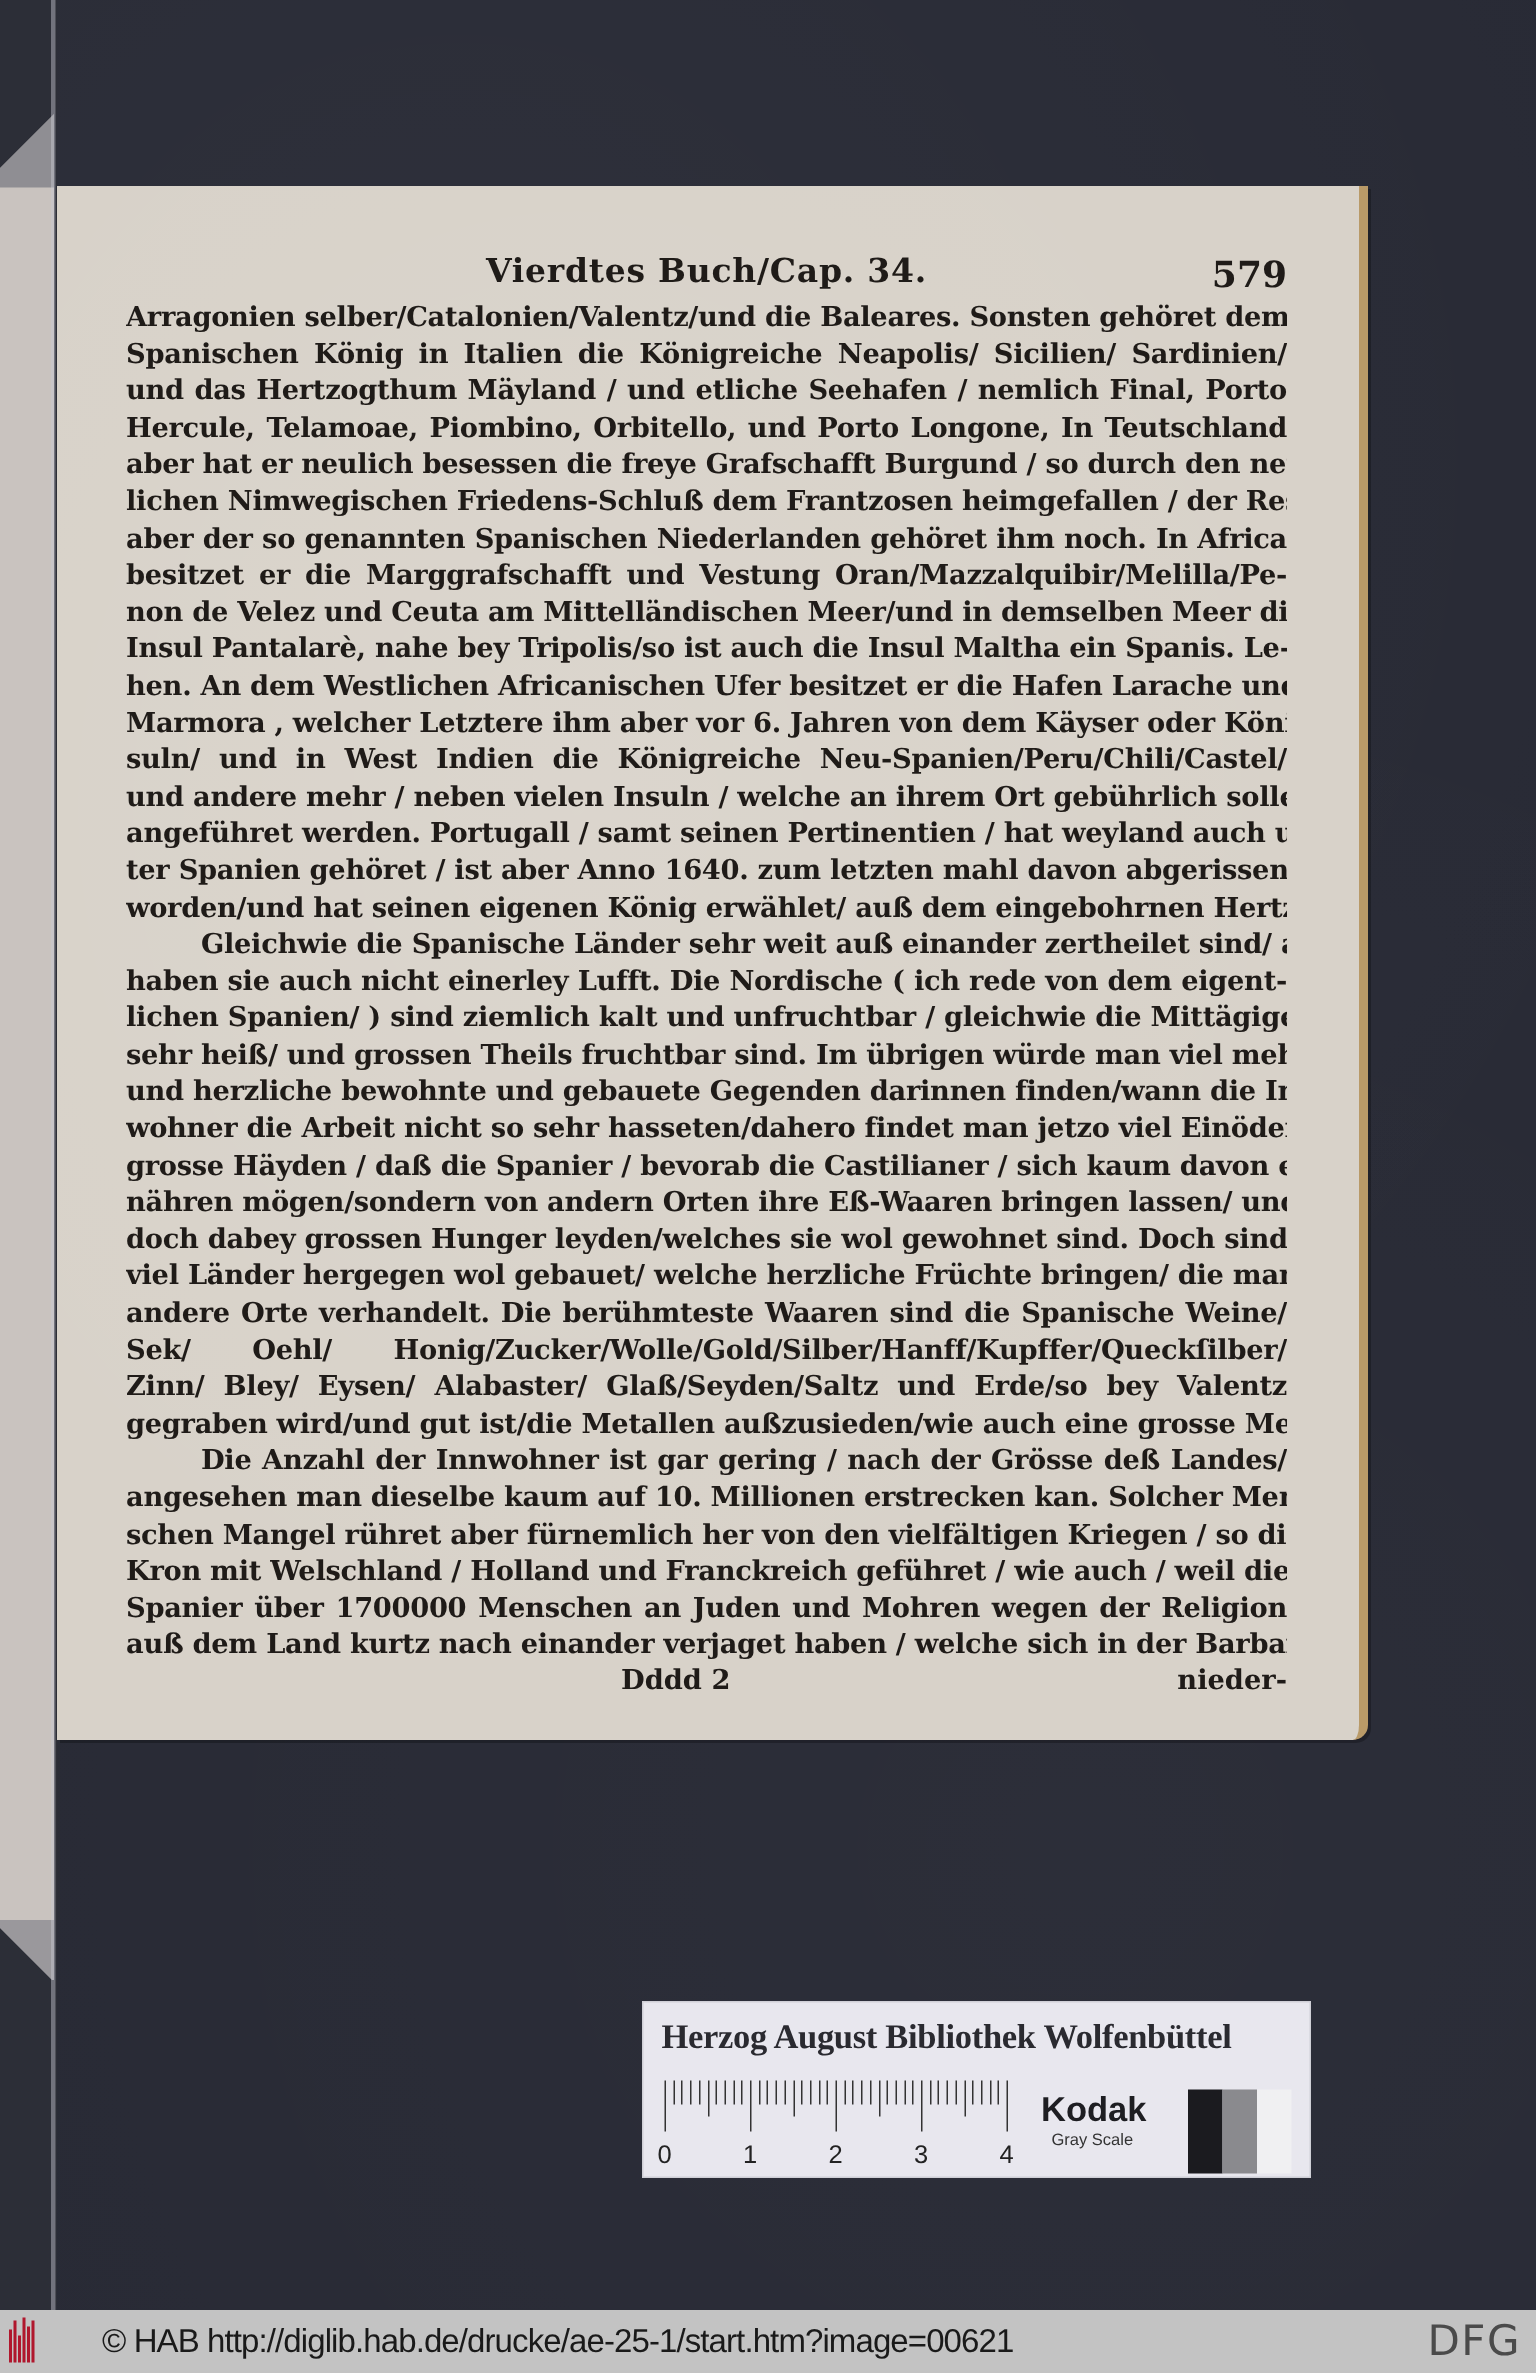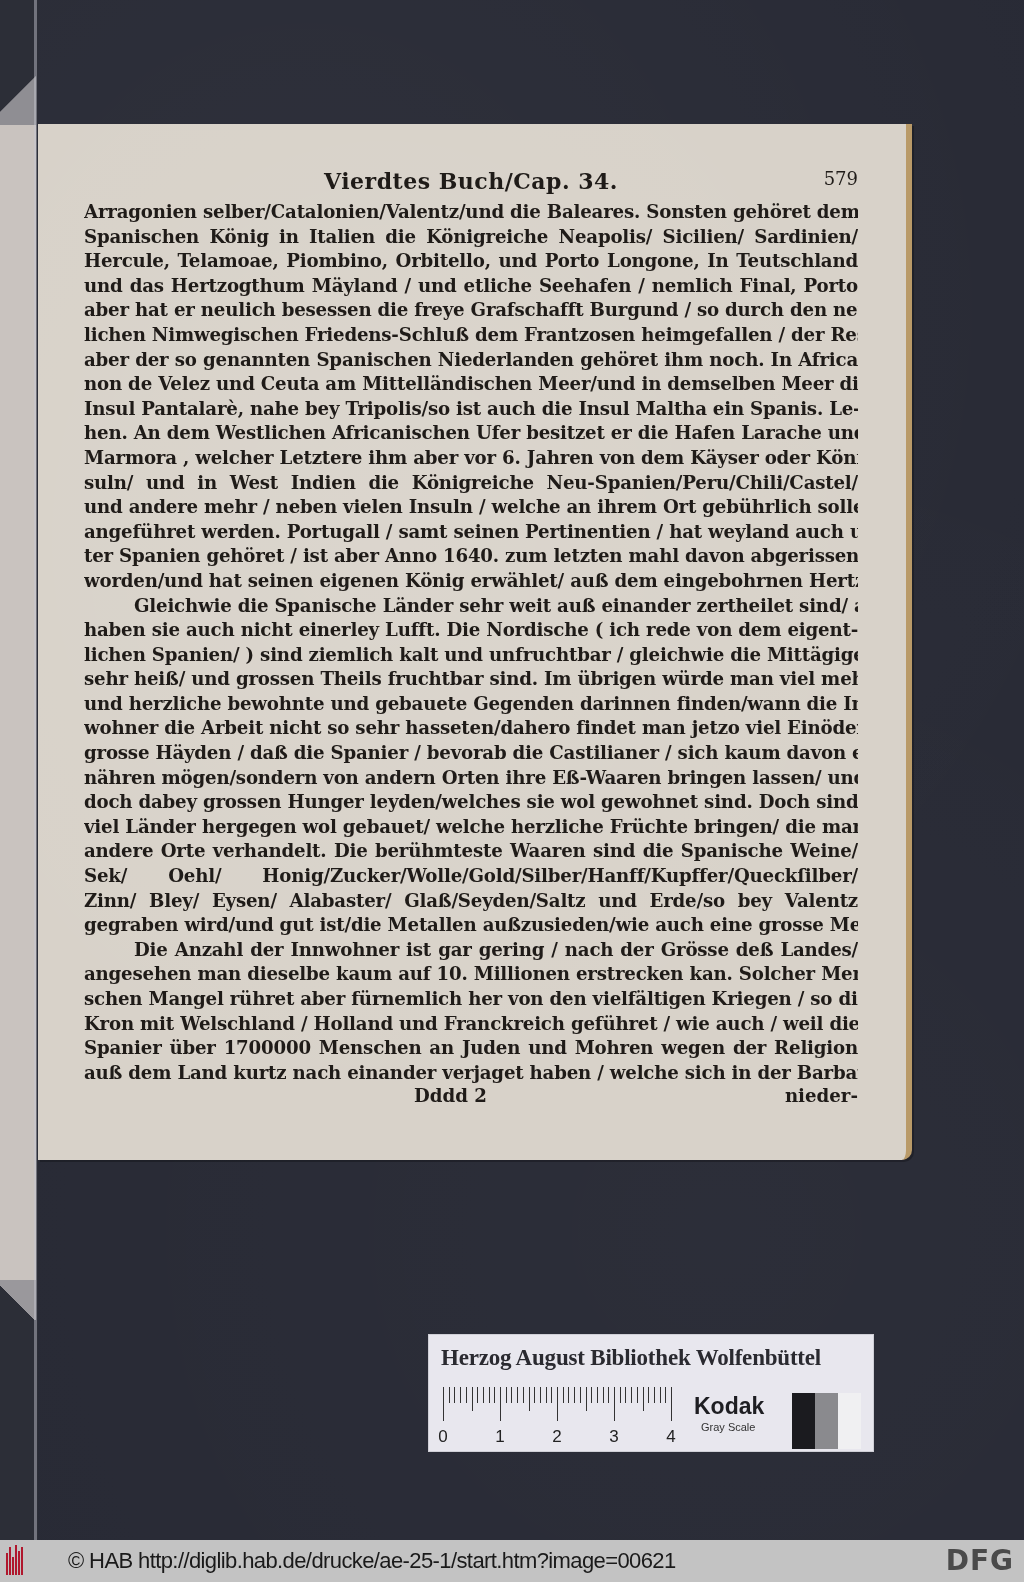--- a/index.html
+++ b/index.html
@@ -54,21 +54,21 @@
   }
   .running-head {
     position: relative; height: 30px; margin-bottom: 2px;
   }
   .running-head .title {
     position: absolute; left: 0; right: 0; text-align: center;
     font-size: 22px; font-weight: bold; letter-spacing: 0.5px;
   }
   .running-head .page-num {
     position: absolute; right: 0; top: 0;
-    font-size: 18px; font-weight: normal;
+    font-size: 24px; font-weight: bold;
   }
   .line {
     font-size: 18.2px; line-height: 24.6px; height: 24.6px;
     white-space: nowrap; overflow: hidden;
     font-weight: bold;
     letter-spacing: -0.2px;
     text-align: justify; text-align-last: justify;
   }
   .line.last { text-align-last: left; }
   .line.indent { padding-left: 50px; }
@@ -119,21 +119,21 @@
     display: flex; gap: 1px; align-items: flex-end;
   }
   .footer .logo span { display: block; width: 2px; background: #b0172d; }
   .footer .copyright {
     position: absolute; left: 68px; top: 8px;
     font-family: "Liberation Sans", sans-serif; font-size: 22px; color: #1a1a1a;
     letter-spacing: -0.6px;
   }
   .footer .dfg {
     position: absolute; right: 10px; top: 4px;
-    font-family: "DejaVu Sans", sans-serif; font-weight: bold;
+    font-family: "DejaVu Sans", sans-serif; font-weight: normal;
     font-size: 28px; color: #4a4a4a; letter-spacing: 1px;
   }
 </style>
 </head>
 <body>
 
 <div class="backdrop"></div>
 
 <div class="left-strip">
   <div class="wedge-top"></div>
@@ -144,25 +144,26 @@
 
 <div class="page">
   <div class="page-content">
     <div class="running-head">
       <span class="title">Vierdtes Buch/Cap. 34.</span>
       <span class="page-num">579</span>
     </div>
 
     <div class="line">Arragonien selber/Catalonien/Valentz/und die Baleares.  Sonsten gehöret dem</div>
     <div class="line">Spanischen König in Italien die Königreiche Neapolis/ Sicilien/ Sardinien/</div>
+    <div class="line">und das Hertzogthum Mäyland / und etliche Seehafen / nemlich Final, Porto</div>
     <div class="line">Hercule, Telamoae, Piombino, Orbitello, und Porto Longone,   In Teutschland</div>
-    <div class="line">und das Hertzogthum Mäyland / und etliche Seehafen / nemlich Final, Porto</div>
     <div class="line">aber hat er neulich besessen die freye Grafschafft Burgund / so durch den neu-</div>
     <div class="line">lichen Nimwegischen Friedens-Schluß dem Frantzosen heimgefallen / der Rest</div>
     <div class="line">aber der so genannten Spanischen Niederlanden gehöret ihm noch.  In Africa</div>
+    <div class="line">besitzet er die Marggrafschafft und Vestung Oran/Mazzalquibir/Melilla/Pe-</div>
     <div class="line">non de Velez und Ceuta am Mittelländischen Meer/und in demselben Meer die</div>
     <div class="line">Insul Pantalarè, nahe bey Tripolis/so ist auch die Insul Maltha ein Spanis. Le-</div>
     <div class="line">hen.   An dem Westlichen Africanischen Ufer besitzet er die Hafen Larache und</div>
     <div class="line">Marmora , welcher Letztere ihm aber vor 6. Jahren von dem Käyser oder König</div>
     <div class="line">suln/ und in West Indien die Königreiche Neu-Spanien/Peru/Chili/Castel/</div>
     <div class="line">und andere mehr / neben vielen Insuln / welche an ihrem Ort gebührlich sollen</div>
     <div class="line">angeführet werden.  Portugall / samt seinen Pertinentien / hat weyland auch un-</div>
     <div class="line">ter Spanien gehöret / ist aber Anno 1640. zum letzten mahl davon abgerissen</div>
     <div class="line">worden/und hat seinen eigenen König erwählet/ auß dem eingebohrnen Hertzog</div>
 

